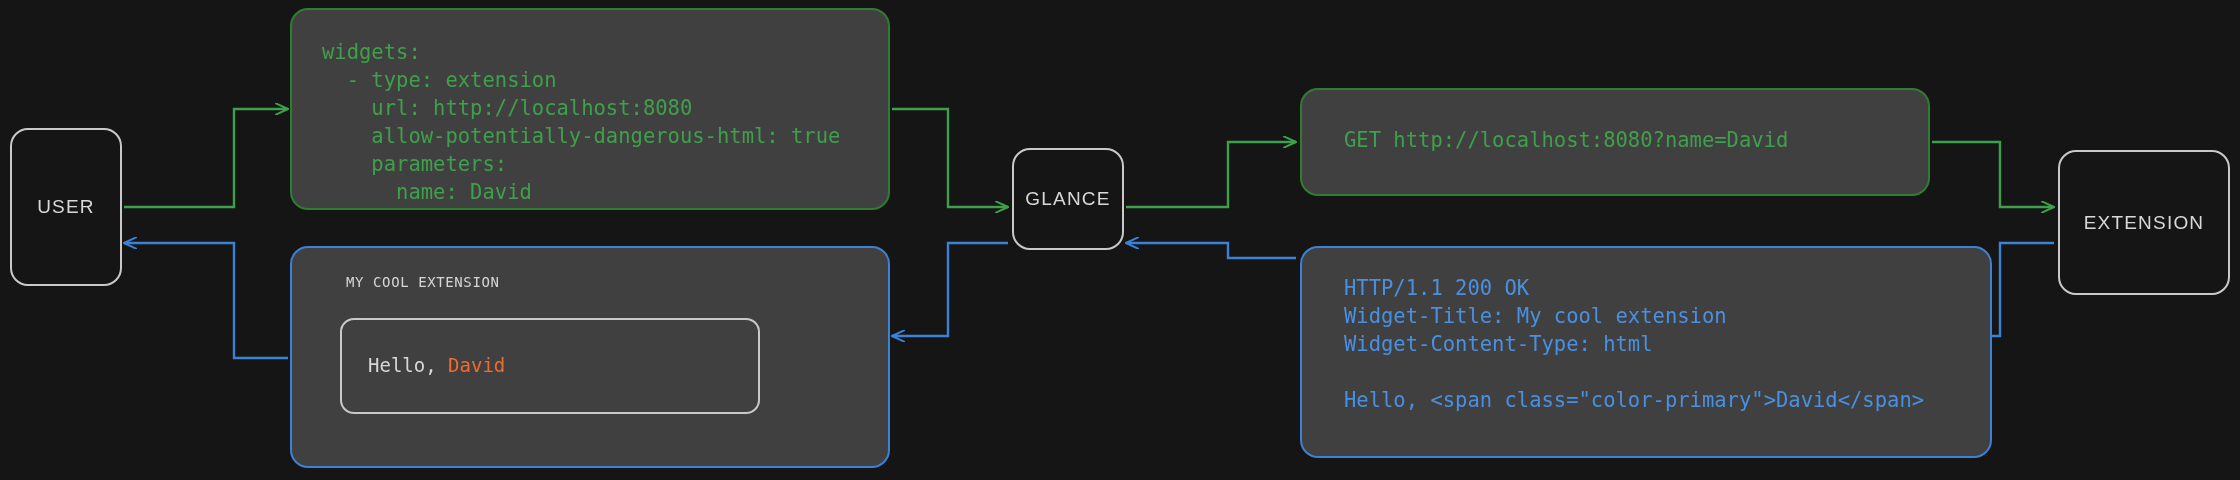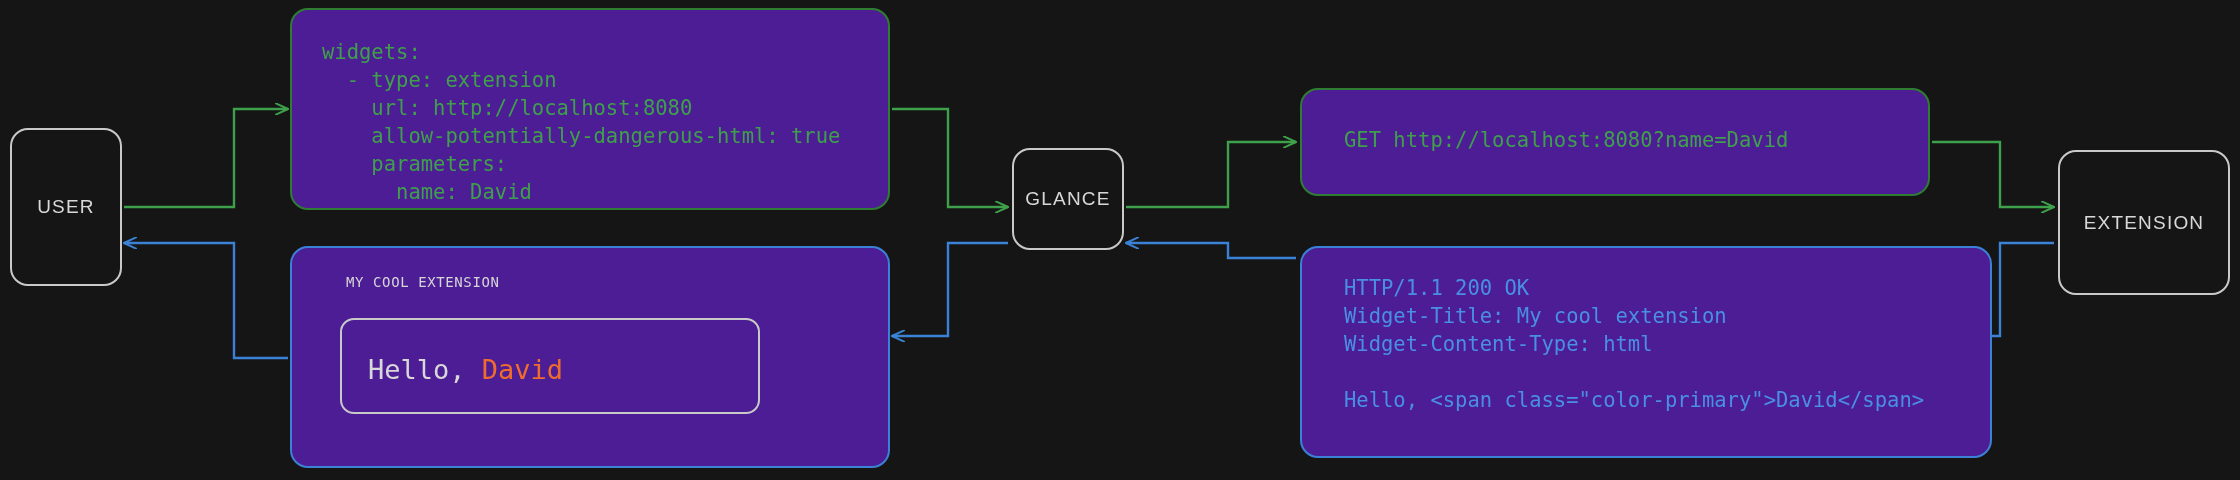--- a/index.html
+++ b/index.html
@@ -38,21 +38,21 @@
     justify-content: center;
     color: #d8d8d8;
     font-family: "Liberation Sans", sans-serif;
     font-size: 19px;
     letter-spacing: 1.2px;
     box-sizing: border-box;
   }
   .panel {
     position: absolute;
     border-radius: 18px;
-    background: #4c1d95;
+    background: #404040;
     box-sizing: border-box;
     border: 2px solid #2e7d32;
   }
   .panel.blue { border-color: #3b82d6; }
   .code {
     font-family: "DejaVu Sans Mono", monospace;
     font-size: 20.5px;
     line-height: 28px;
     white-space: pre;
   }
@@ -90,21 +90,21 @@
     height: 96px;
     border: 2px solid #c9c9c9;
     border-radius: 14px;
     box-sizing: border-box;
   }
   #widget-greeting {
     position: absolute;
     left: 26px;
     top: 34px;
     font-family: "DejaVu Sans Mono", monospace;
-    font-size: 27px;
+    font-size: 19px;
     color: #d8d8d8;
     white-space: pre;
   }
   #widget-greeting .accent { color: #ef6c2f; }
 </style>
 </head>
 <body>
 
 <div id="canvas">
 

